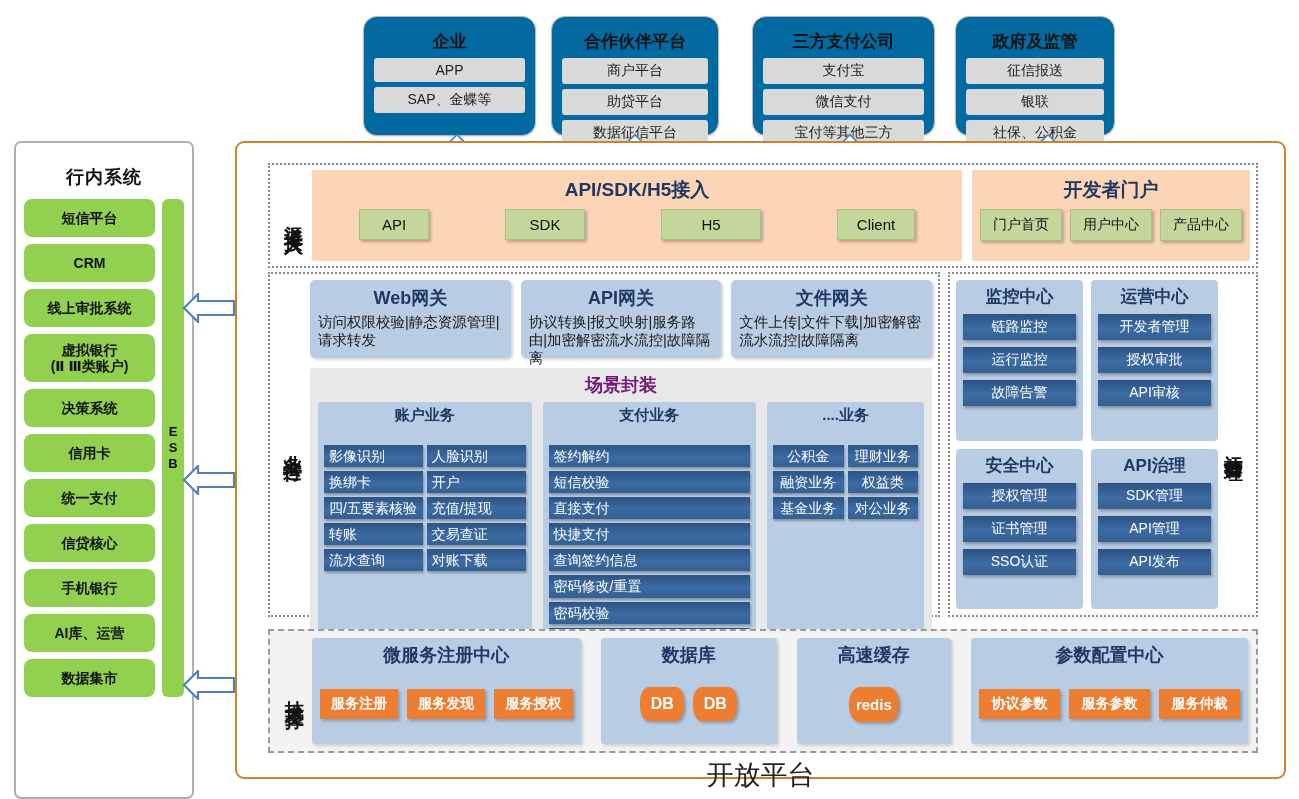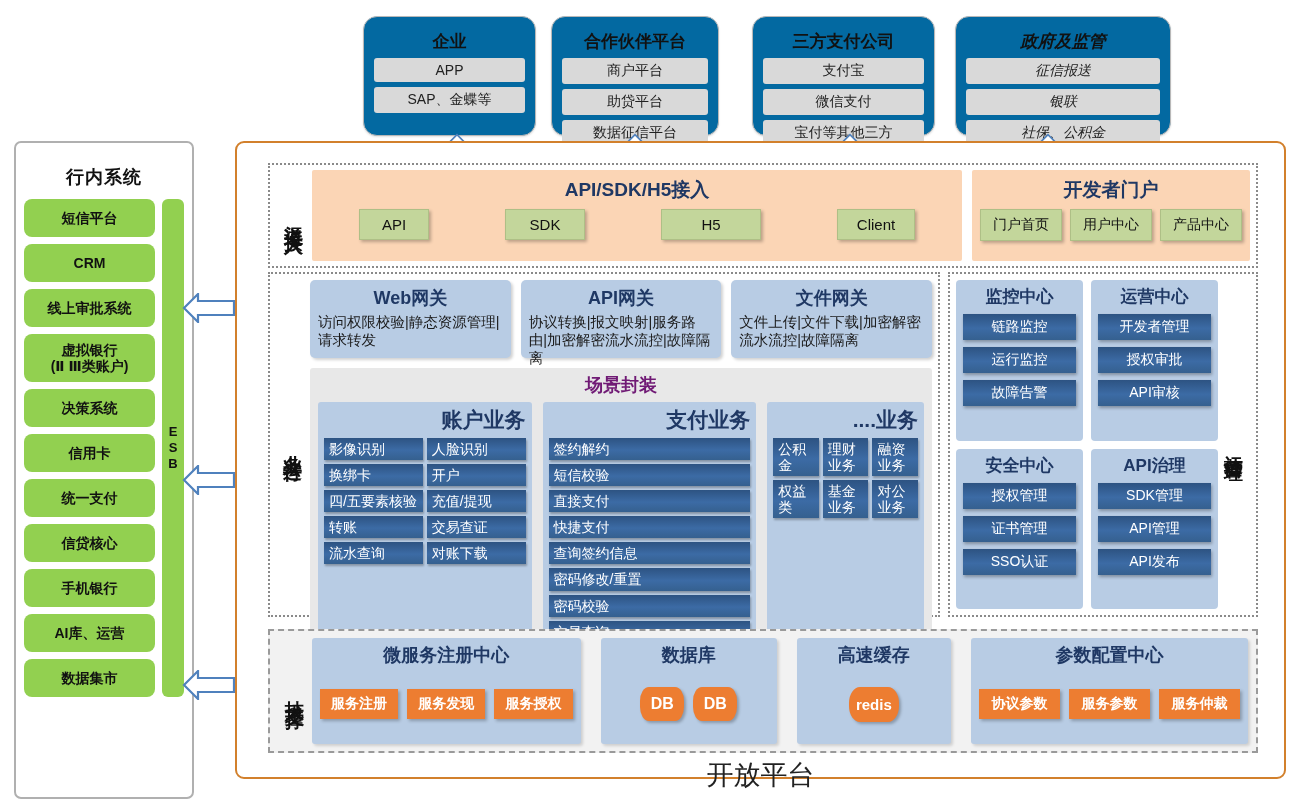--- a/index.html
+++ b/index.html
@@ -166,22 +166,22 @@
   .scene-title {
     text-align: center; font-size: 18px; font-weight: bold; color: #701a75;
     padding-top: 5px;
   }
   .biz-card {
     background: #b8cce4;
     border-radius: 3px;
     padding: 4px 6px 7px 6px;
   }
   .biz-title {
-    text-align: right; font-size: 21px; font-weight: bold;
-    color: #1f3864; margin-bottom: 4px;
+    text-align: center; font-size: 15px; font-weight: bold;
+    color: #1f3864; margin-bottom: 20px;
   }
   .biz-grid { display: grid; gap: 4px; }
   .biz-chip {
     background: linear-gradient(to bottom, #2d5382 0%, #3c6ba5 55%, #35608f 100%);
     color: #ffffff;
     font-size: 14px;
     padding: 3px 5px;
     line-height: 1.15;
     box-shadow: 1px 2px 2px rgba(0,0,0,0.28);
     display: flex; align-items: center;
@@ -290,21 +290,21 @@
     <div class="ext-item">商户平台</div>
     <div class="ext-item">助贷平台</div>
     <div class="ext-item">数据征信平台</div>
   </div>
 <div class="ext-box" id="ext-2" style="left:752px; top:16px; width:183px; height:120px;">
     <div class="ext-title">三方支付公司</div>
     <div class="ext-item">支付宝</div>
     <div class="ext-item">微信支付</div>
     <div class="ext-item">宝付等其他三方</div>
   </div>
-<div class="ext-box" id="ext-3" style="left:955px; top:16px; width:216px; height:120px;font-style:italic;">
+<div class="ext-box" id="ext-3" style="left:955px; top:16px; width:160px; height:120px;">
     <div class="ext-title">政府及监管</div>
     <div class="ext-item">征信报送</div>
     <div class="ext-item">银联</div>
     <div class="ext-item">社保、公积金</div>
   </div>
 
 <svg class="up-arrow" style="left:443px; top:133px;" viewBox="0 0 28 40">
   <path d="M8 39 V14 H2 L14 2 L26 14 H20 V39 Z" fill="#ffffff" stroke="#4f81bd" stroke-width="2"></path>
 </svg>
 <svg class="up-arrow" style="left:621px; top:133px;" viewBox="0 0 28 40">
@@ -393,21 +393,21 @@
                 <div class="biz-chip">查询签约信息</div>
                 <div class="biz-chip">密码修改/重置</div>
                 <div class="biz-chip">密码校验</div>
                 <div class="biz-chip">交易查询</div>
                 <div class="biz-chip">退款</div>
                 <div class="biz-chip">对账下载</div>
               </div>
             </div>
             <div class="biz-card" style="flex: 0.74 1 0%;">
               <div class="biz-title">....业务</div>
-              <div class="biz-grid" style="grid-template-columns: 1fr 1fr 1fr;">
+              <div class="biz-grid" style="grid-template-columns: 1fr 1fr;">
                 <div class="biz-chip ctr">公积金</div>
                 <div class="biz-chip ctr">理财业务</div>
                 <div class="biz-chip ctr">融资业务</div>
                 <div class="biz-chip ctr">权益类</div>
                 <div class="biz-chip ctr">基金业务</div>
                 <div class="biz-chip ctr">对公业务</div>
               </div>
             </div>
           </div>
       </div>

